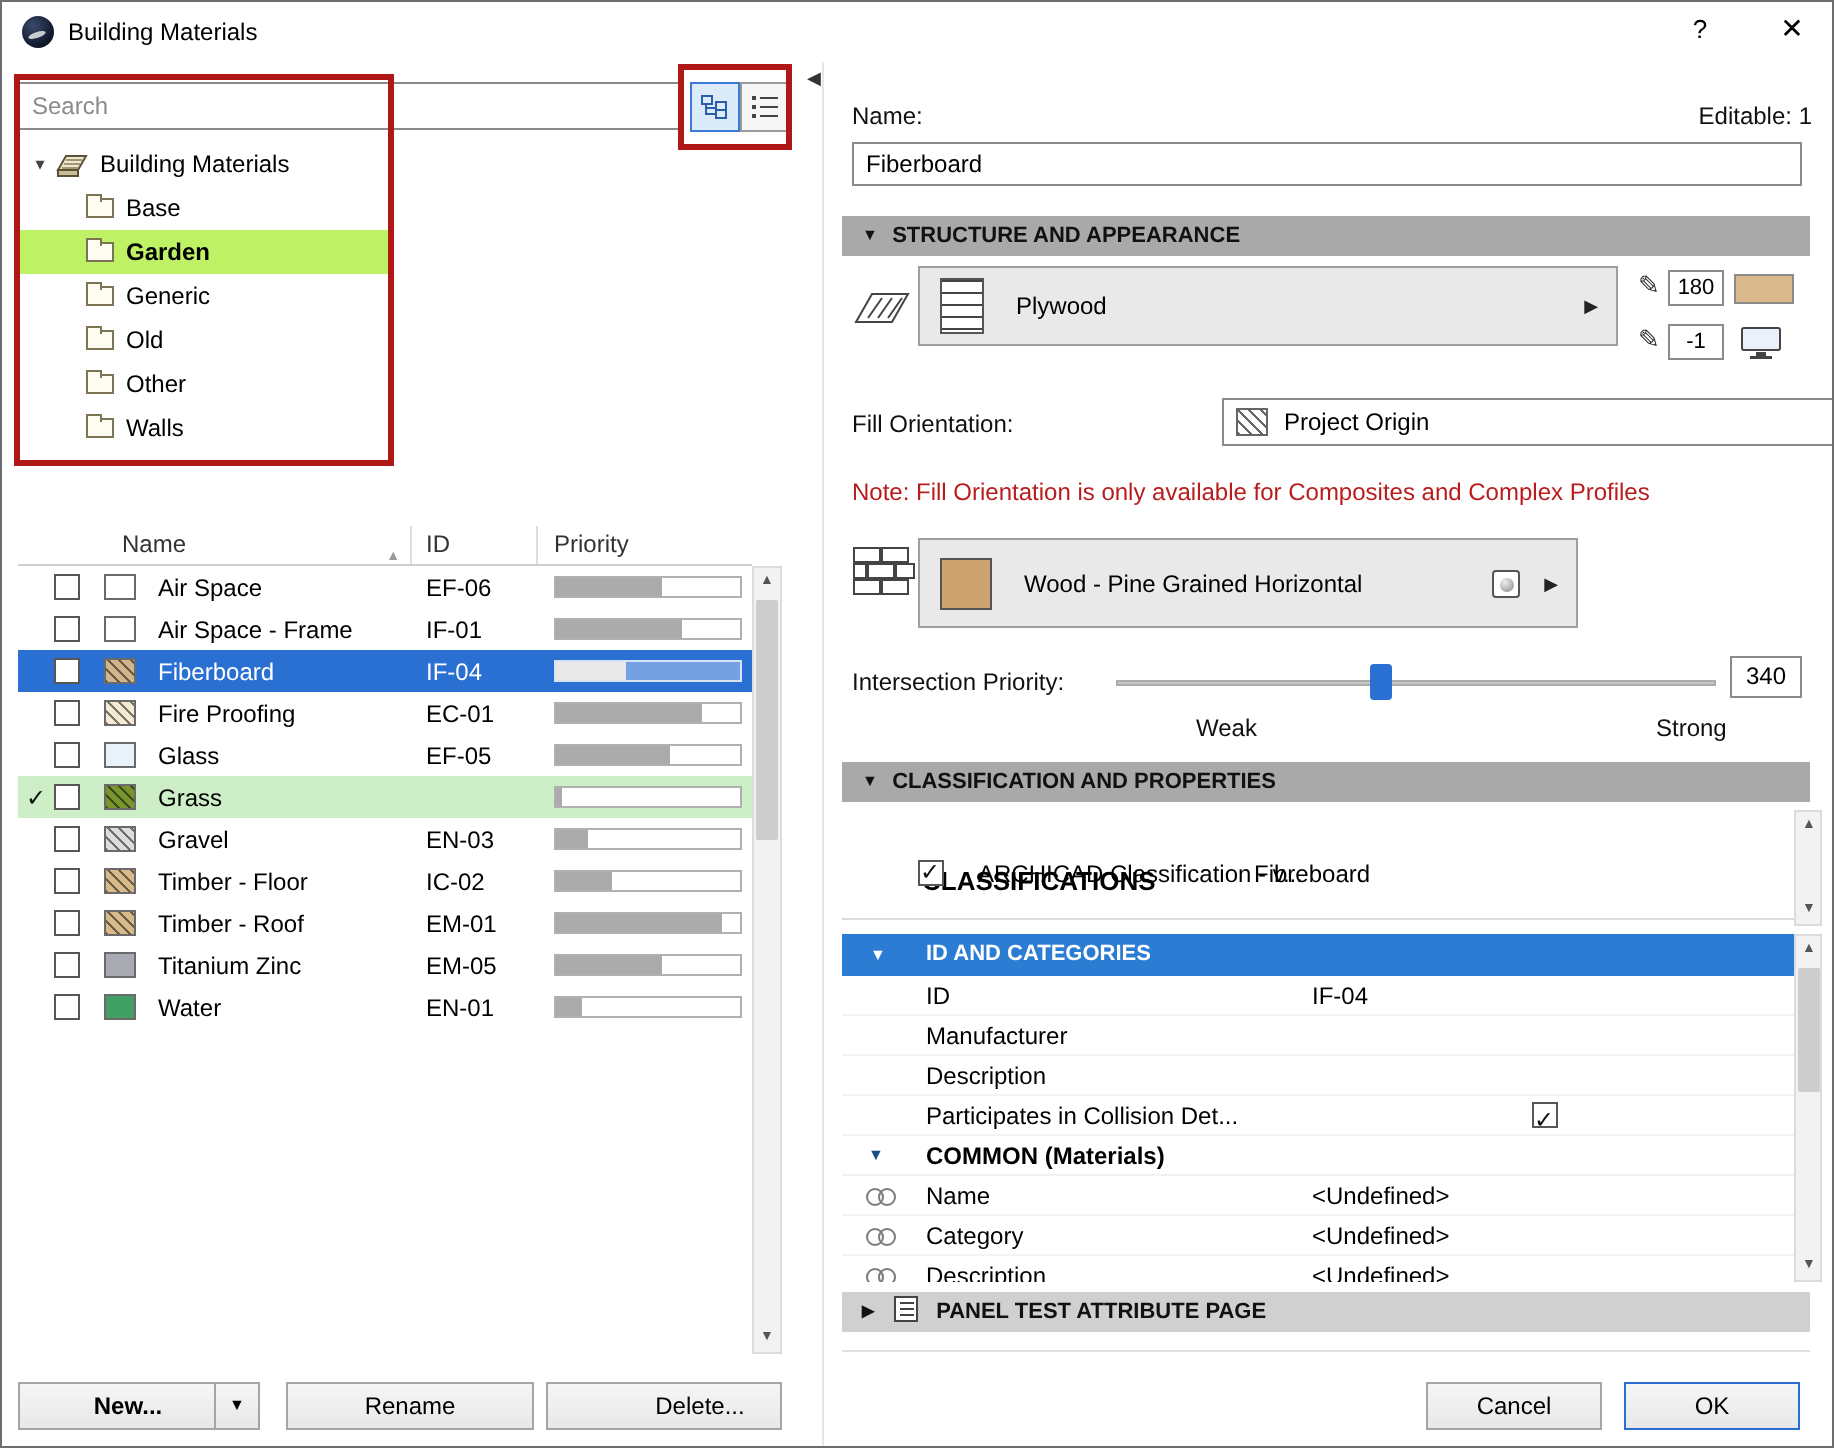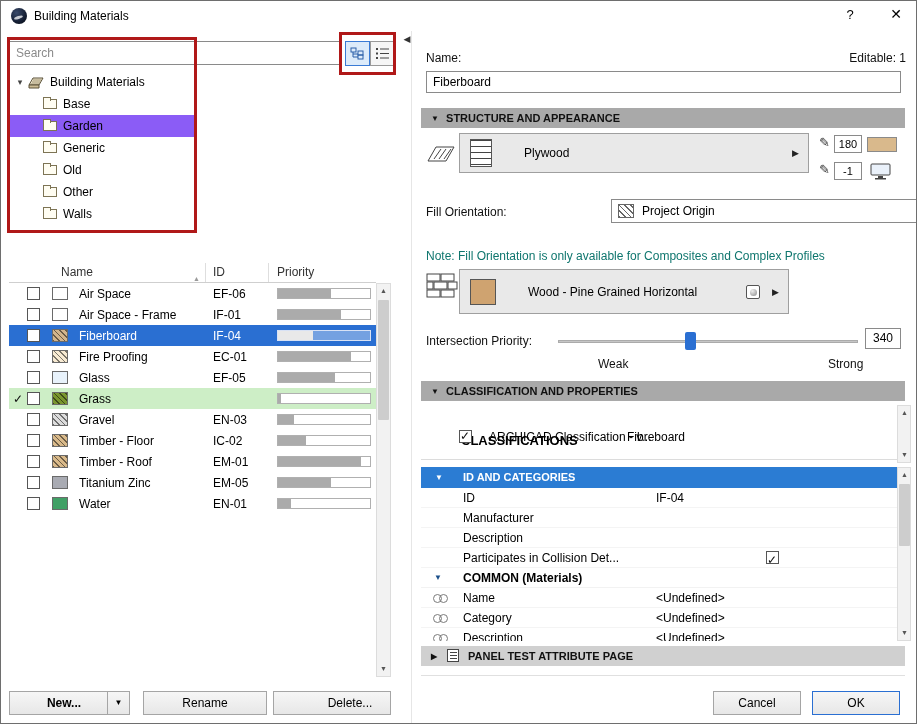--- a/index.html
+++ b/index.html
@@ -21,21 +21,21 @@
   #searchInput{position:absolute;left:8px;top:10px;width:332px;height:24px;border:1px solid #8a8a8a;padding:0 6px;font-size:12px;color:#333;}
   #searchInput::placeholder{color:#8b8b8b;}
   .viewBtn{position:absolute;top:10px;width:25px;height:25px;border:1px solid #9a9a9a;background:#f6f6f6;display:flex;align-items:center;justify-content:center;cursor:pointer;}
   #btnTreeView{left:344px;background:#dcebfa;border:1px solid #3a7bd5;}
   #btnListView{left:369px;}
 
   #treePanel{position:absolute;left:8px;top:40px;width:384px;height:178px;background:#fff;overflow:hidden;}
   .trow{height:22px;display:flex;align-items:center;cursor:default;}
   .trow .caret{width:14px;text-align:center;font-size:9px;color:#444;margin-left:4px;}
   .trow.child{padding-left:34px;width:186px;}
-  .trow.tsel{background:#8b5cf6;}
+  .trow.tsel{background:#bef264;font-weight:bold;}
   .tlabel{margin-left:6px;}
   .folder{display:inline-block;width:14px;height:10px;background:#fffdf2;border:1px solid #7d7455;position:relative;flex:0 0 auto;}
   .folder::before{content:"";position:absolute;left:-1px;top:-3px;width:6px;height:3px;background:#fffdf2;border:1px solid #7d7455;border-bottom:none;}
   #bmIcon{width:17px;height:13px;flex:0 0 auto;}
 
   
   #tablePanel{position:absolute;left:8px;top:232px;width:382px;height:414px;background:#fff;}
   #tableHeader{position:absolute;left:0;top:0;width:367px;height:20px;border-bottom:1px solid #cfcfcf;display:grid;grid-template-columns:197px 63px 107px;color:#333;}
   .hcell{line-height:19px;border-right:1px solid #dedede;position:relative;}
   .hcell:last-child{border-right:none;}
@@ -87,37 +87,37 @@
   #sec3{top:615px;}
   #sec3 .pgicon{display:inline-block;width:12px;height:13px;border:1px solid #444;background:#fff;margin:0 6px 0 4px;vertical-align:-2px;position:relative;}
   #sec3 .pgicon::after{content:"";position:absolute;left:2px;top:2px;width:7px;height:1px;background:#444;box-shadow:0 3px 0 #444,0 6px 0 #444;}
 
   .bigbtn{position:absolute;background:#e9e9e9;border:1px solid #9f9f9f;display:flex;align-items:center;cursor:pointer;}
   #plywoodBtn{left:46px;top:102px;width:350px;height:40px;}
   #surfaceBtn{left:46px;top:238px;width:330px;height:45px;}
   .fillSwatch{width:22px;height:28px;border:1px solid #555;background:#fff;margin-left:10px;
       background-image:repeating-linear-gradient(180deg,#444 0 1px,transparent 1px 6px);}
   .surfSwatch{width:26px;height:26px;border:1px solid #555;background:#cfa370;margin-left:10px;}
-  .bigbtnLabel{margin-left:32px;}
+  .bigbtnLabel{margin-left:16px;}
   .bigArrow{position:absolute;right:9px;font-size:9px;color:#222;}
   .catIcon{position:absolute;right:28px;width:14px;height:14px;border:1px solid #555;border-radius:2px;background:#fff;}
   .catIcon::after{content:"";position:absolute;left:3px;top:3px;width:7px;height:7px;border-radius:50%;background:radial-gradient(circle at 35% 30%,#eee,#888);}
 
   .penIcon{position:absolute;font-size:13px;color:#333;}
   .penBox{position:absolute;width:28px;height:18px;border:1px solid #8a8a8a;background:#fff;text-align:center;font-size:11px;line-height:16px;}
   #pen1Swatch{position:absolute;left:454px;top:106px;width:30px;height:15px;background:#d9b98c;border:1px solid #8a8a8a;cursor:pointer;}
   #monitorIcon{position:absolute;left:456px;top:132px;cursor:pointer;}
 
   #foSelect{position:absolute;left:198px;top:168px;width:336px;height:24px;border:1px solid #8a8a8a;background:#fff;display:flex;align-items:center;cursor:pointer;}
   #foSelect .ficonSq{width:16px;height:14px;margin-left:6px;border:1px solid #666;
       background-image:repeating-linear-gradient(45deg,#666 0 1px,transparent 1px 4px);}
   #foSelect .ddArrow{position:absolute;right:7px;font-size:8px;color:#333;}
   #foSelect span.val{margin-left:8px;}
 
-  #note{position:absolute;left:13px;top:218px;width:475px;color:#0f766e;}
+  #note{position:absolute;left:13px;top:208px;width:475px;color:#b91c1c;}
 
   #slider{position:absolute;left:145px;top:300px;width:300px;height:20px;}
   #slider .track{position:absolute;left:0;right:0;top:9px;height:3px;background:#c6c6c6;border:1px solid #ababab;}
   #slider .thumb{position:absolute;top:1px;width:11px;height:18px;background:#2a6fd2;border-radius:2px;margin-left:-5px;cursor:pointer;}
   #ipValue{position:absolute;left:452px;top:297px;width:36px;height:21px;border:1px solid #8a8a8a;text-align:center;line-height:19px;background:#fff;}
 
   #clsTitle{position:absolute;left:48px;top:378px;font-weight:bold;font-size:13px;margin-top:24px;}
   #clsRow{position:absolute;left:8px;top:396px;width:476px;height:22px;cursor:pointer;}
   #clsRow .cb{position:absolute;left:38px;top:3px;}
   #clsSys{position:absolute;left:68px;top:3px;}

